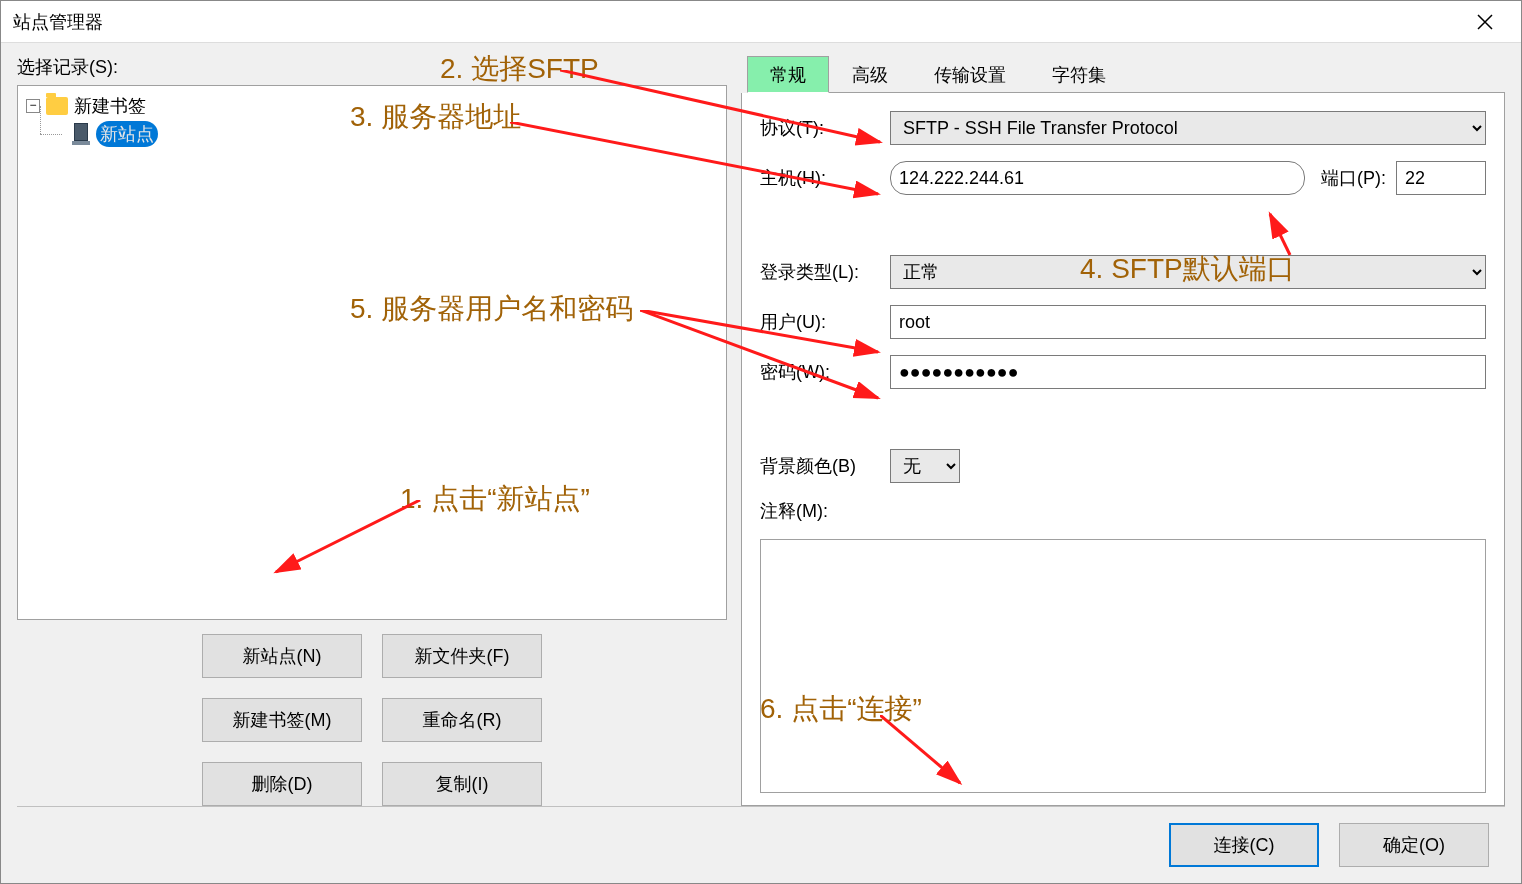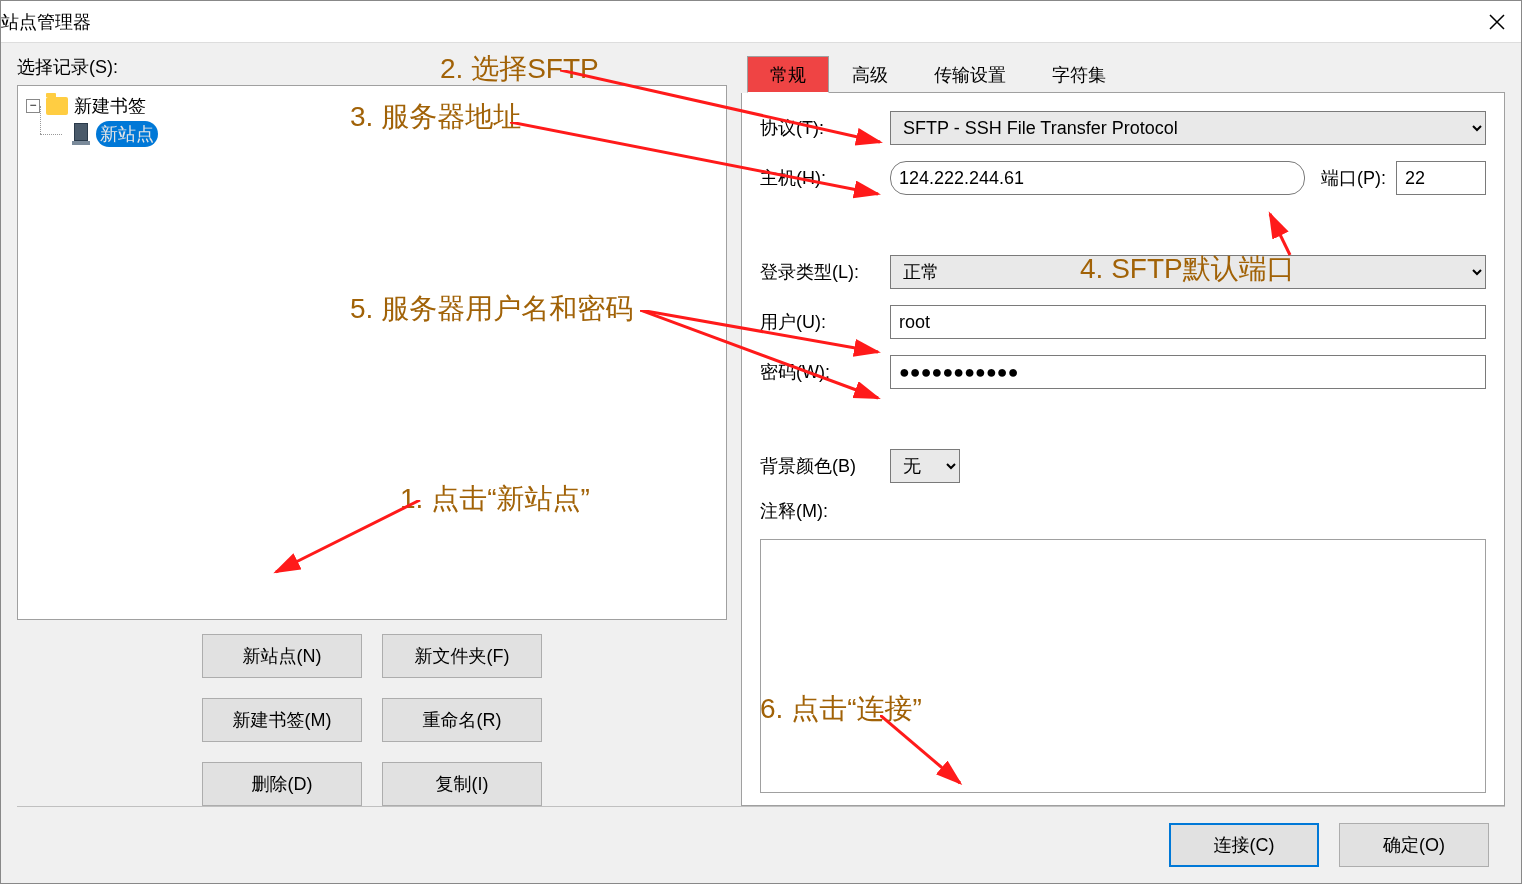--- a/index.html
+++ b/index.html
@@ -19,21 +19,21 @@
     border: 1px solid #888;
     display: flex;
     flex-direction: column;
   }
   .titlebar {
     height: 42px;
     background: #fff;
     border-bottom: 1px solid #ddd;
     display: flex;
     align-items: center;
-    padding: 0 0;
+    padding: 0 12px;
     justify-content: space-between;
   }
   .title { font-size: 18px; }
   .close-btn {
     width: 48px; height: 40px;
     display: flex; align-items: center; justify-content: center;
     font-size: 20px;
   }
   .body {
     flex: 1;
@@ -152,21 +152,21 @@
   .tab {
     padding: 6px 22px;
     border: 1px solid transparent;
     font-size: 18px;
     position:relative;
     top:1px;
   }
   .tab.active {
     border: 1px solid #a0a0a0;
     border-bottom: 1px solid #fff;
-    background: #ef4444;
+    background: #86efac;
   }
   .tab-content {
     background: #fff;
     border: 1px solid #a0a0a0;
     border-top: none;
     padding: 18px 18px 12px 18px;
     flex: 1;
     display: flex;
     flex-direction: column;
     gap: 16px;

